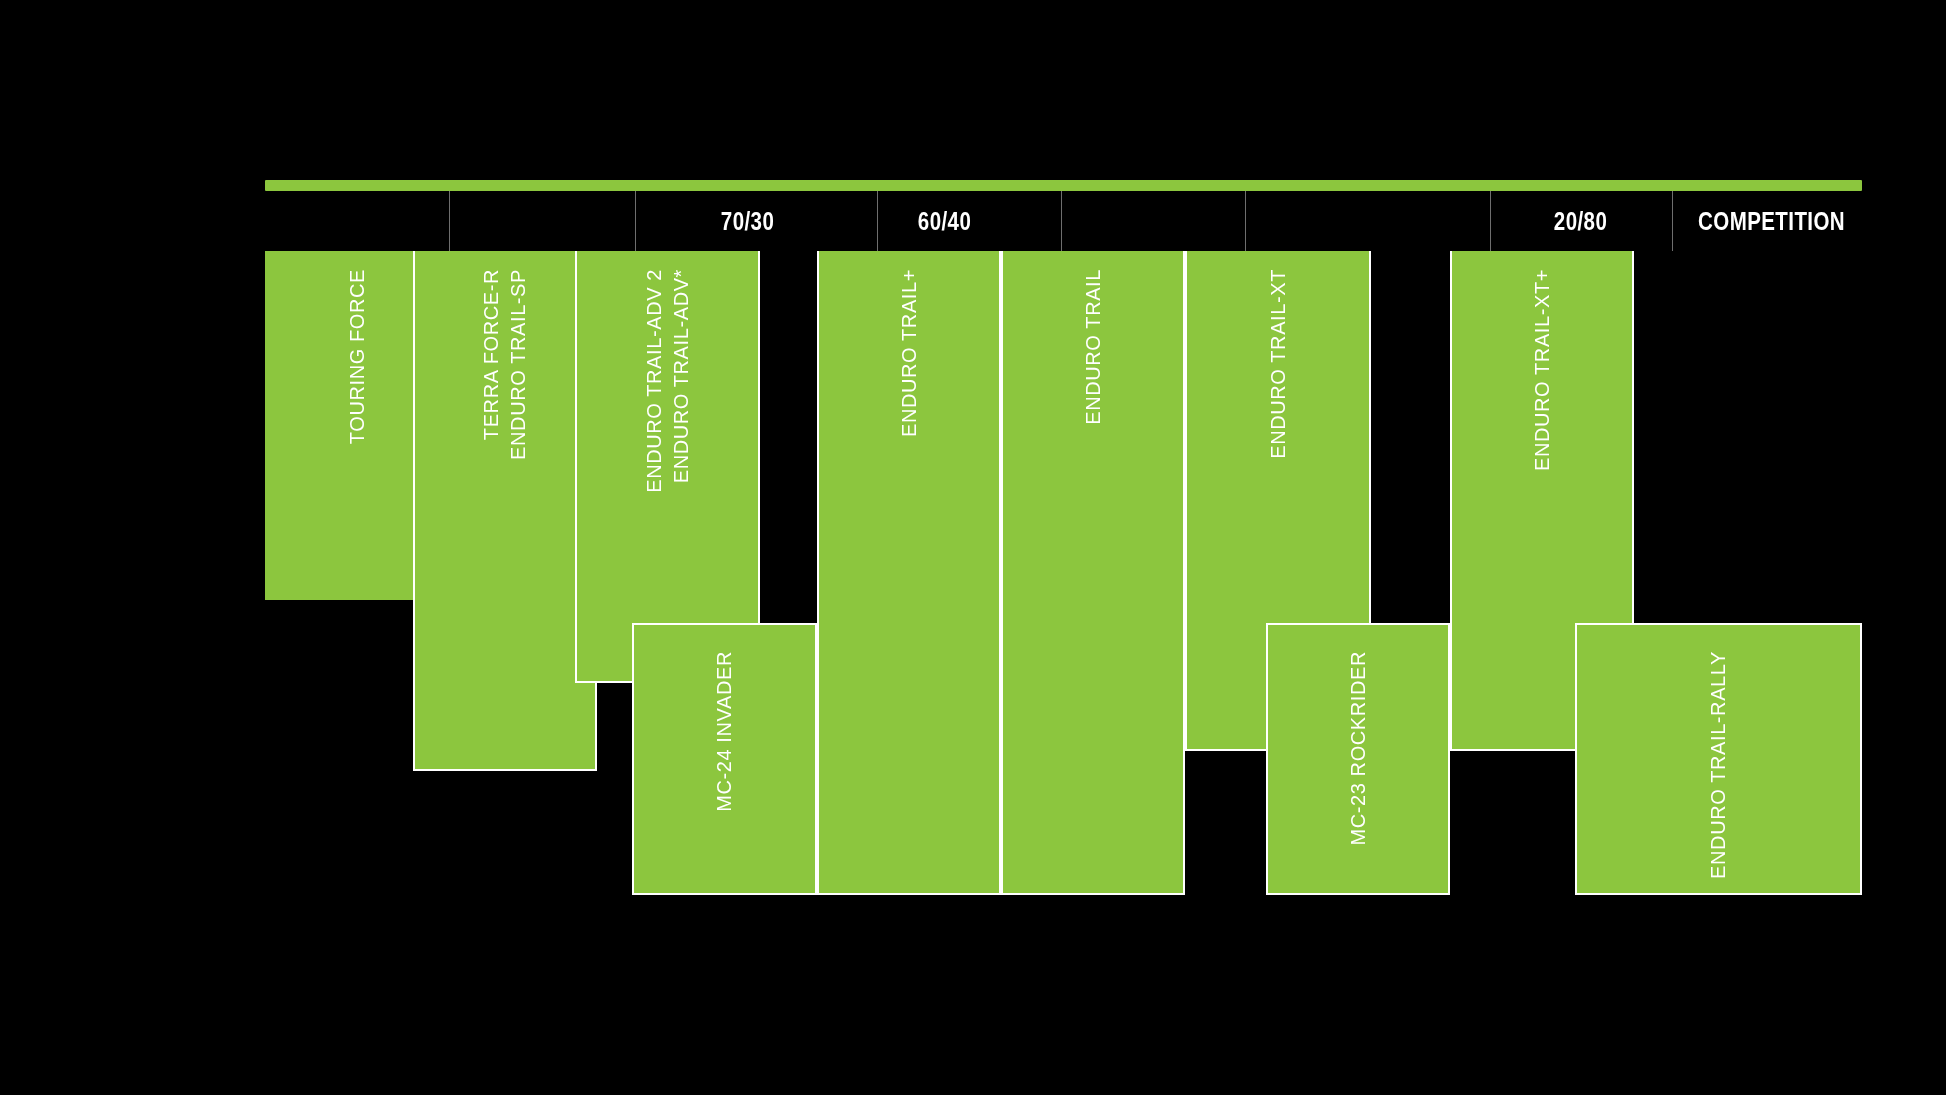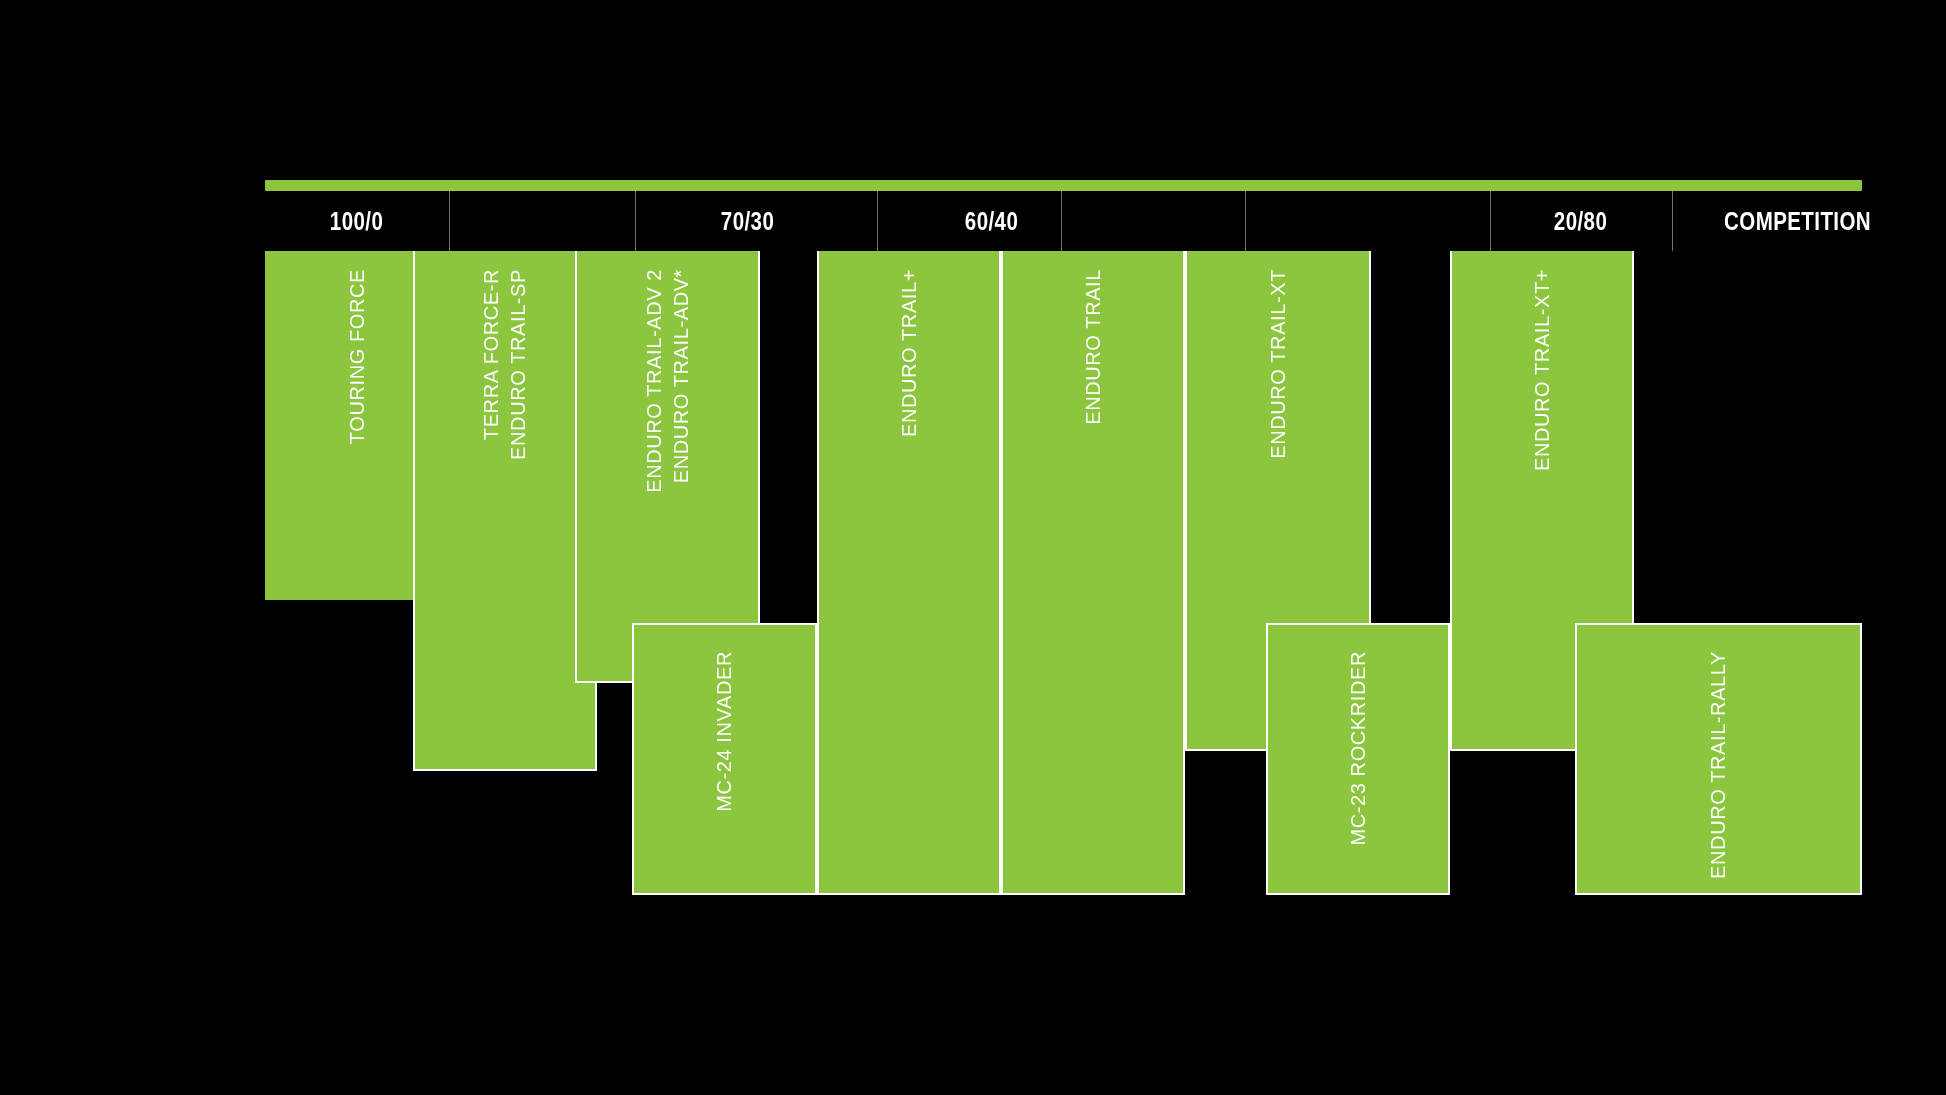--- a/index.html
+++ b/index.html
@@ -37,33 +37,30 @@
 
   <div class="headrow">
     <div class="hdiv" style="left:184px"></div>
     <div class="hdiv" style="left:370px"></div>
     <div class="hdiv" style="left:612px"></div>
     <div class="hdiv" style="left:796px"></div>
     <div class="hdiv" style="left:980px"></div>
     <div class="hdiv" style="left:1225px"></div>
     <div class="hdiv" style="left:1407px"></div>
 
-    <div class="hcell" style="left:0px;width:184px">
-      <span>100/0</span>
-      </div>
     <div class="hcell" style="left:362px;width:242px">
       <span>70/30</span>
       </div>
-    <div class="hcell" style="left:635px;width:184px">
+    <div class="hcell" style="left:588px;width:184px">
       <span>60/40</span>
       </div>
     <div class="hcell" style="left:1225px;width:182px">
       <span>20/80</span>
       </div>
-    <div class="hcell" style="left:1407px;width:190px;justify-content:flex-start;padding-left:36px">
+    <div class="hcell" style="left:1407px;width:190px;justify-content:flex-start;padding-left:10px">
       <span>COMPETITION</span>
       </div>
   </div>
 
   <div class="plot">
 
     <div class="bar noborder" style="left:0px;top:0px;width:184px;height:349px;">
       <div class="lbls">
         <span class="vlabel">TOURING FORCE</span>
       </div>

